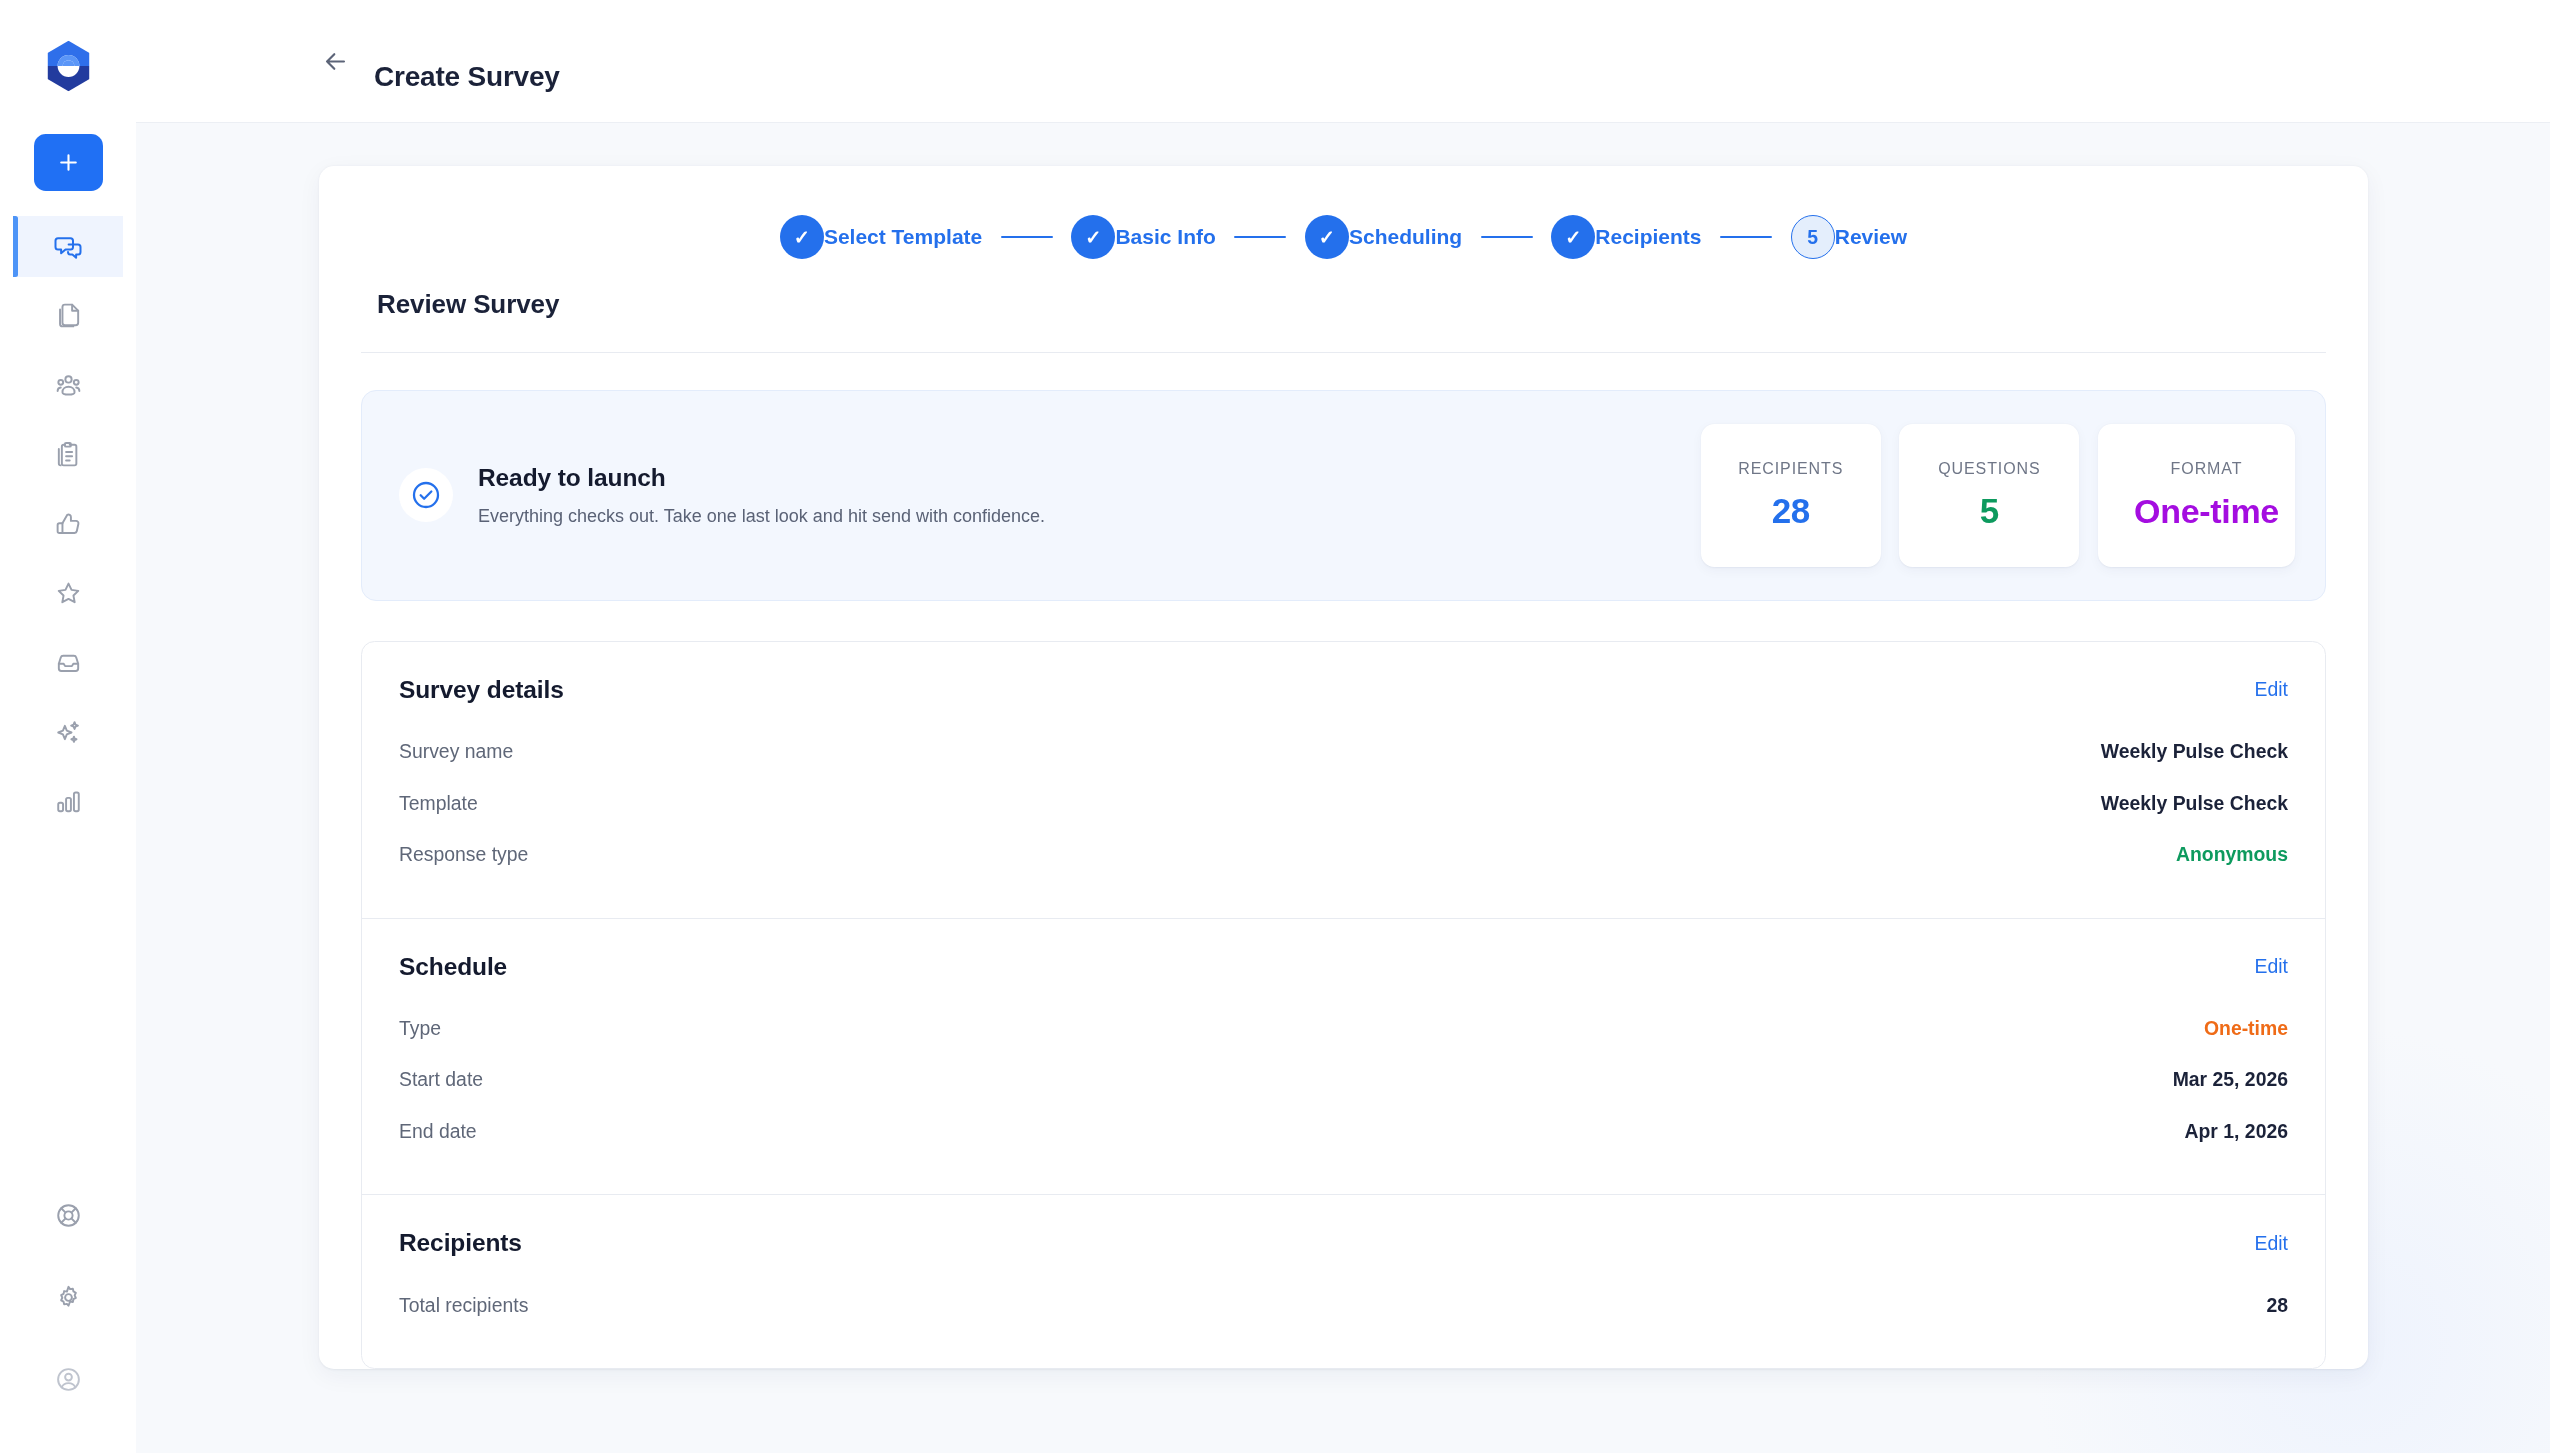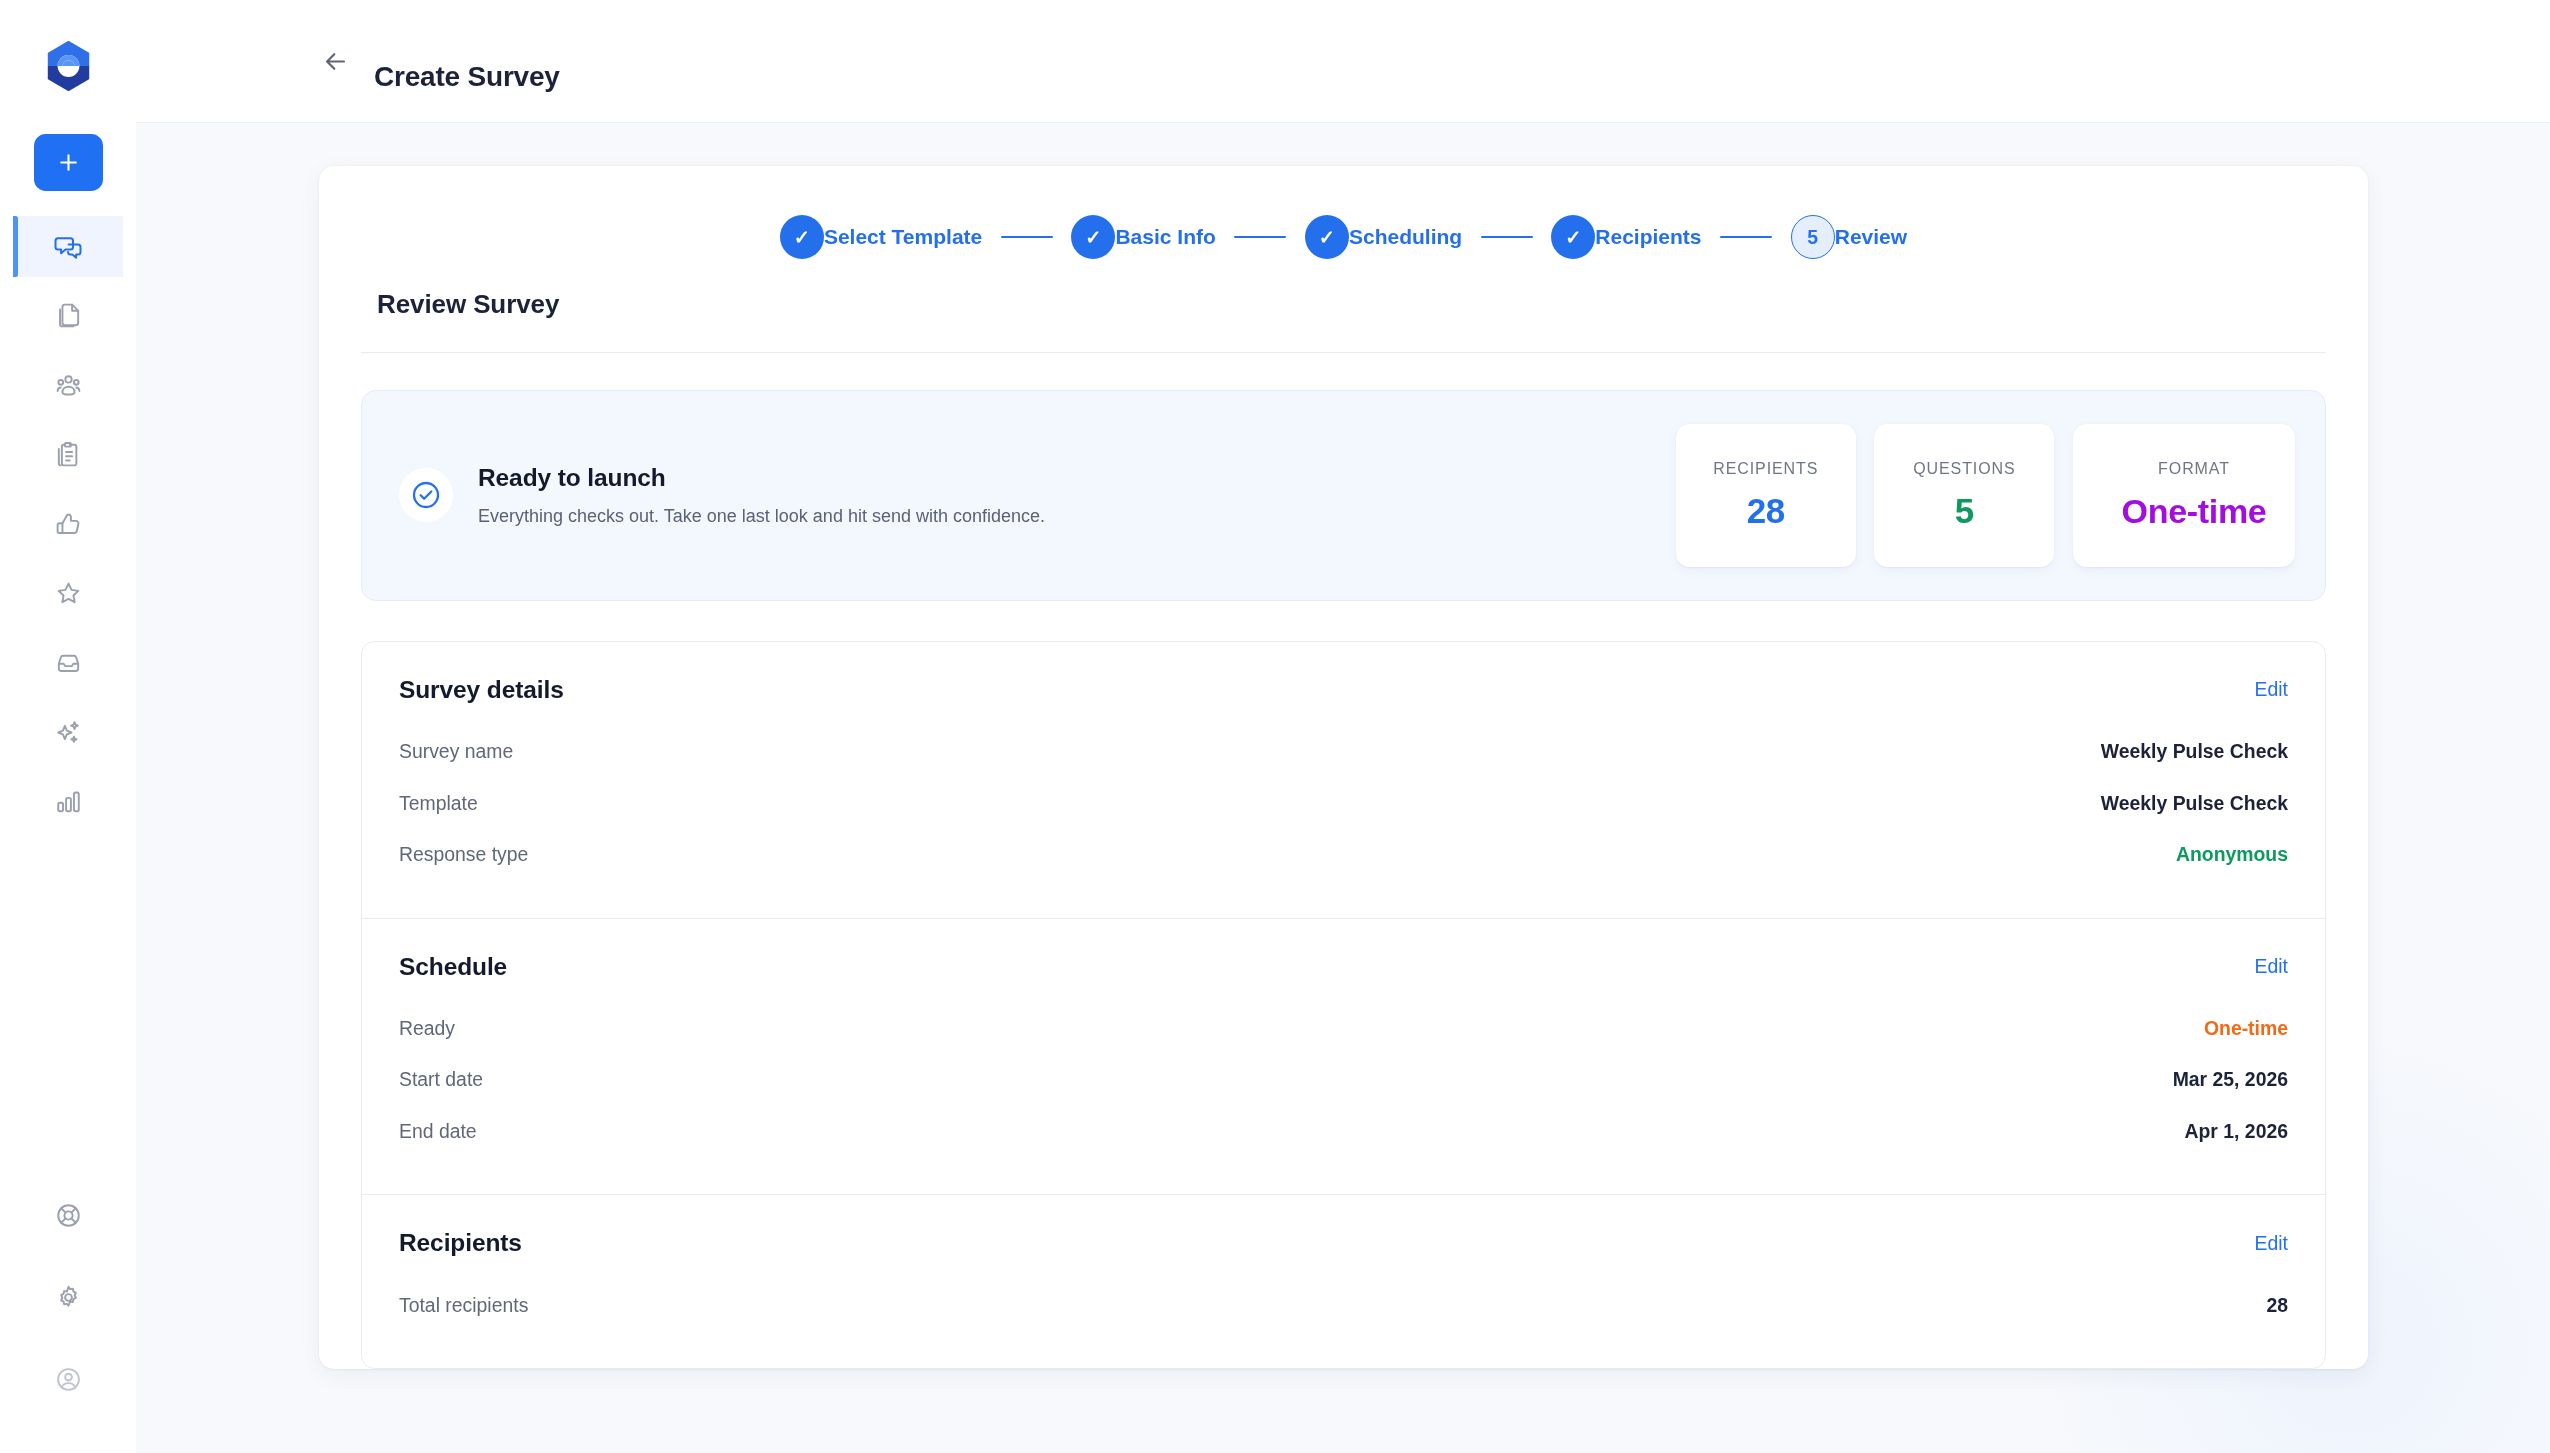--- a/index.html
+++ b/index.html
@@ -101,21 +101,21 @@
   }
   .banner-text { margin-left: 25px; flex: 1 1 auto; }
   .banner-title { font-size: 24.5px; font-weight: 700; color: #141a2e; margin-bottom: 13.5px; letter-spacing: -0.1px; }
   .banner-sub { font-size: 18px; color: #5a6276; }
   .stats { display: flex; gap: 18.6px; flex: 0 0 auto; }
   .stat {
     width: 180px; height: 143px; background: #ffffff; border-radius: 13.5px;
     display: flex; flex-direction: column; align-items: center; justify-content: center;
     box-shadow: 0 0.8px 1.7px rgba(22,34,71,0.05), 0 3.4px 11.8px rgba(22,34,71,0.04);
   }
-  .stat.wide { width: 222px; padding-left: 20px; }
+  .stat.wide { width: 197px; padding-left: 20px; }
   .stat-label { font-size: 16px; font-weight: 500; color: #6f7687; letter-spacing: 0.9px; margin-bottom: 13.5px; }
   .stat-value { font-size: 35px; font-weight: 700; letter-spacing: -0.3px; }
   .stat-value.big { font-size: 34px; }
 
   
   .detail-card {
     margin: 40px 42px 0 42px; background: #ffffff; border: 0.8px solid #e8ebf1;
     border-radius: 13.5px; overflow: hidden;
   }
   .detail-sec { padding: 34px 37px 37px 37px; }
@@ -352,21 +352,21 @@
               <div class="row-value green">Anonymous</div>
             </div>
           </div>
 
           <div class="detail-sec">
             <div class="detail-head">
               <div class="detail-title">Schedule</div>
               <div class="edit-link">Edit</div>
             </div>
             <div class="row">
-              <div class="row-label">Ready</div>
+              <div class="row-label">Type</div>
               <div class="row-value orange">One-time</div>
             </div>
             <div class="row">
               <div class="row-label">Start date</div>
               <div class="row-value">Mar 25, 2026</div>
             </div>
             <div class="row">
               <div class="row-label">End date</div>
               <div class="row-value">Apr 1, 2026</div>
             </div>

